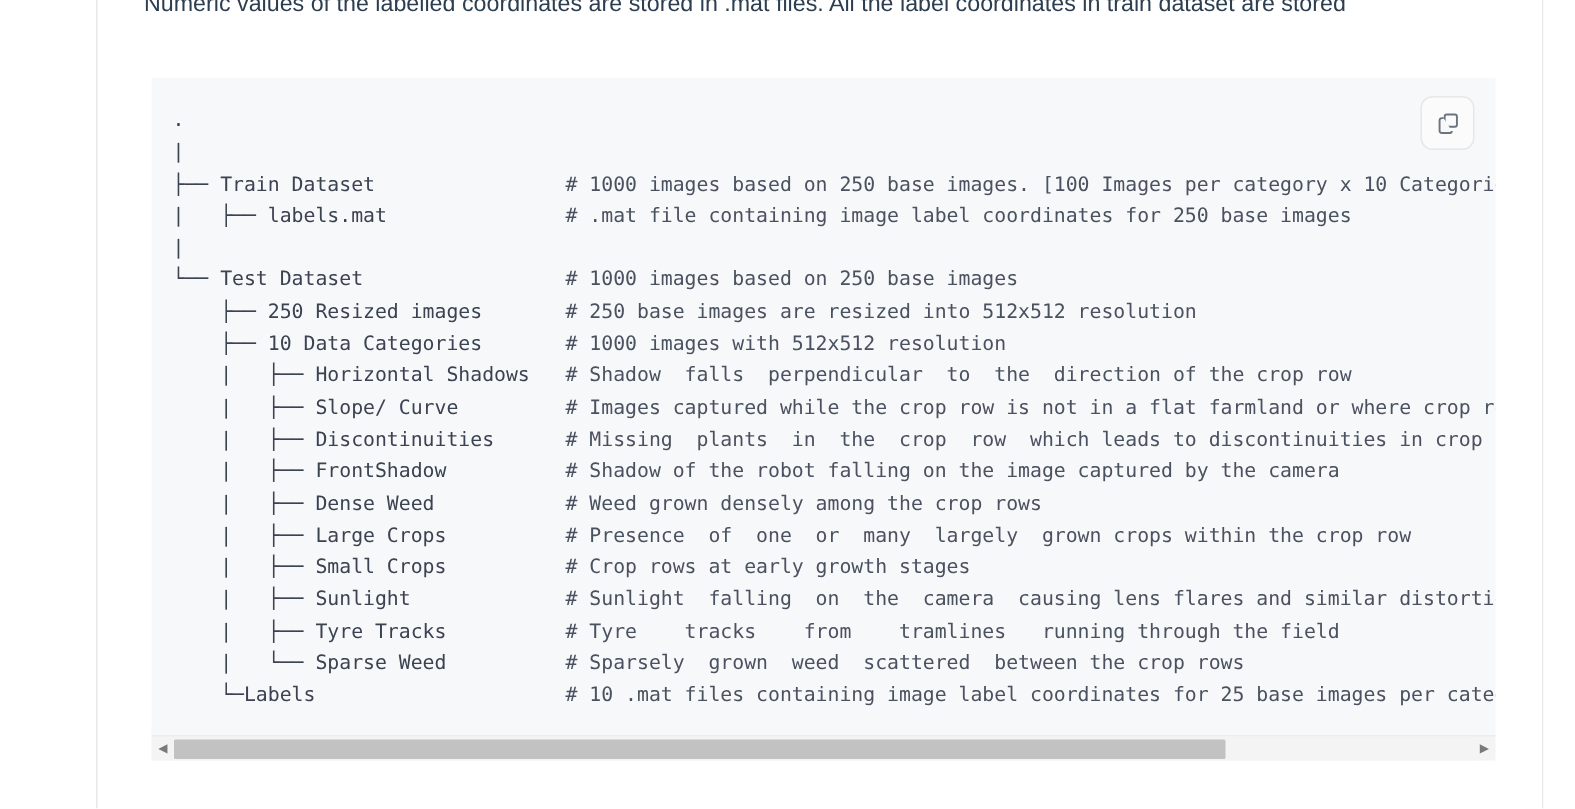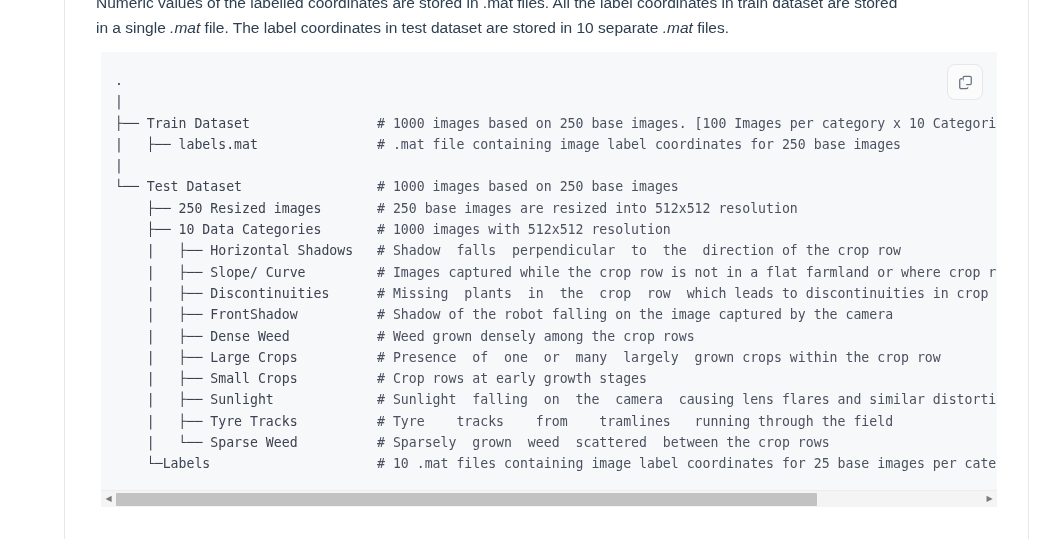--- a/index.html
+++ b/index.html
@@ -152,21 +152,20 @@
 </head>
 <body>
 
 <div id="page">
 
   <div class="gutter-left"></div>
   <div class="rule-left"></div>
 
   <div class="prose">
     <span class="ln">Numeric values of the labelled coordinates are stored in .mat files. All the label coordinates in train dataset are stored</span>
-    <span class="ln"><span>in a single </span><em>.mat</em><span> file. The label coordinates in test dataset are stored in 10 separate </span><em>.mat</em><span> files.</span></span>
   </div>
 
   <div class="codeblock">
 
     <div class="copy-btn" title="copy">
       <span>
         <svg width="17" height="17" viewBox="0 0 20 20" fill="none" xmlns="http://www.w3.org/2000/svg">
           <rect x="7.2" y="2.8" width="9.6" height="9.6" rx="1.6" stroke="#6b7280" stroke-width="1.5" fill="none"></rect>
           <path d="M12.8 15.6a1.6 1.6 0 0 1-1.6 1.6H4.8a1.6 1.6 0 0 1-1.6-1.6V7.2a1.6 1.6 0 0 1 1.6-1.6h1.6" stroke="#6b7280" stroke-width="1.5" fill="#f7f8f9" stroke-linejoin="round"></path>
         </svg>

